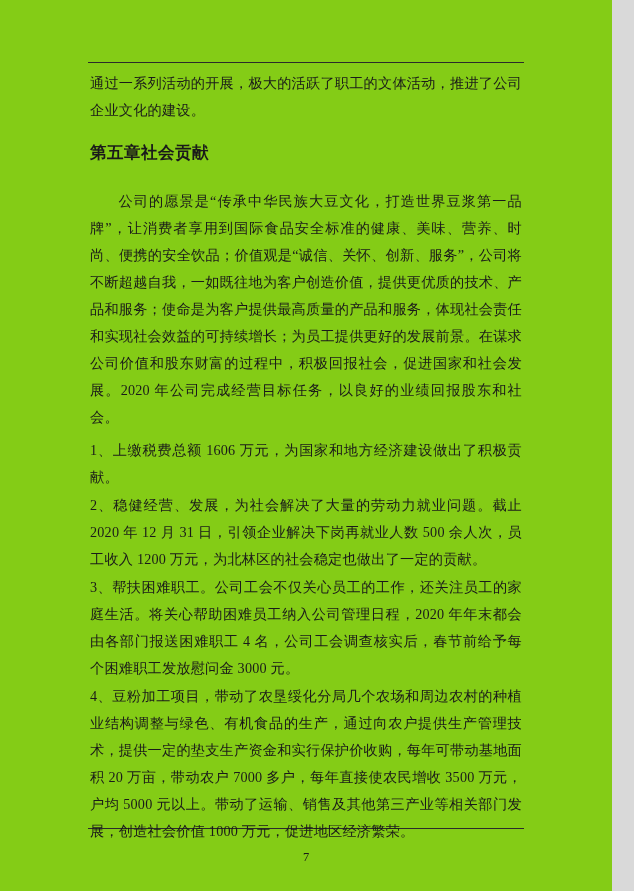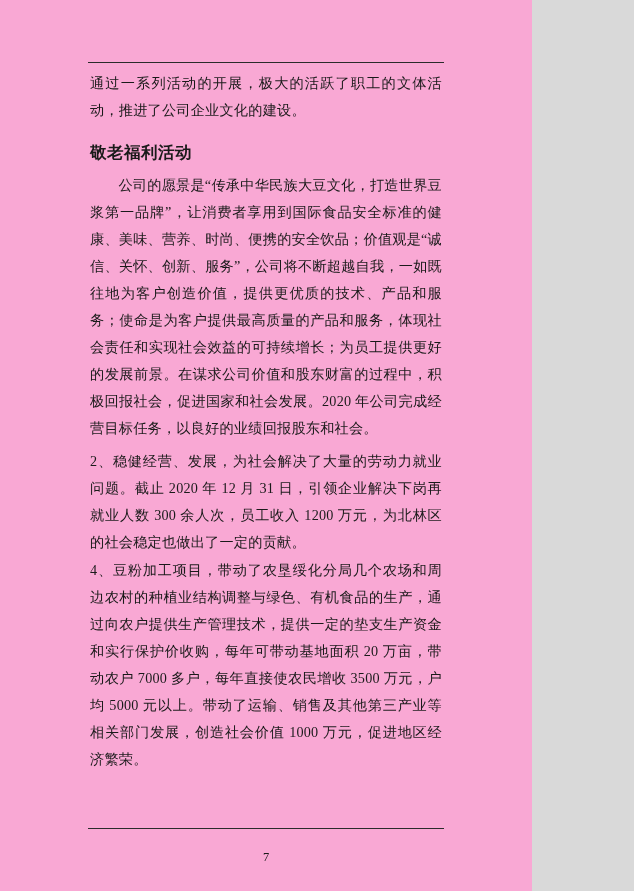--- a/index.html
+++ b/index.html
@@ -2,23 +2,23 @@
 <html lang="zh"><head>
 <meta charset="utf-8">
 <style>
   html, body {
     margin: 0;
     padding: 0;
     background: #d9d9d9;
   }
   .page {
     position: relative;
-    width: 532px;
+    width: 612px;
     height: 891px;
-    background: #f9a8d4;
+    background: #84cc16;
     box-sizing: border-box;
     overflow: hidden;
     font-family: "Liberation Serif", "DejaVu Serif", serif;
     color: #1a1a1a;
     padding-left: 34px;
   }
   .rule {
     position: absolute;
     left: 88px;
     right: 88px;
@@ -38,20 +38,21 @@
   p.body {
     margin: 0 0 1px 0;
     font-size: 14.2px;
     line-height: 27px;
     text-align: justify;
     text-justify: inter-ideograph;
     letter-spacing: 0.2px;
   }
   p.indent {
     text-indent: 2em;
+    margin-top: 16px;
   }
   .gap-sm { height: 5px; }
   .gap-md { height: 12px; }
 
   h2.chapter {
     margin: 0;
     font-size: 16.5px;
     font-weight: bold;
     line-height: 30px;
     letter-spacing: 0.5px;
@@ -76,28 +77,30 @@
 
   <div class="rule top"></div>
   <div class="rule bottom"></div>
 
   <div class="content">
 
     <p class="body">通过一系列活动的开展，极大的活跃了职工的文体活动，推进了公司企业文化的建设。</p>
 
     <div class="gap-md"></div>
 
-    <h2 class="chapter">敬老福利活动</h2>
+    <h2 class="chapter">第五章社会贡献</h2>
 
     <div class="gap-sm"></div>
 
     <p class="body indent">公司的愿景是“传承中华民族大豆文化，打造世界豆浆第一品牌”，让消费者享用到国际食品安全标准的健康、美味、营养、时尚、便携的安全饮品；价值观是“诚信、关怀、创新、服务”，公司将不断超越自我，一如既往地为客户创造价值，提供更优质的技术、产品和服务；使命是为客户提供最高质量的产品和服务，体现社会责任和实现社会效益的可持续增长；为员工提供更好的发展前景。在谋求公司价值和股东财富的过程中，积极回报社会，促进国家和社会发展。2020 年公司完成经营目标任务，以良好的业绩回报股东和社会。</p>
 
     <div class="gap-sm"></div>
 
-    <p class="body">2、稳健经营、发展，为社会解决了大量的劳动力就业问题。截止 2020 年 12 月 31 日，引领企业解决下岗再就业人数 300 余人次，员工收入 1200 万元，为北林区的社会稳定也做出了一定的贡献。</p>
+    <p class="body">1、上缴税费总额 1606 万元，为国家和地方经济建设做出了积极贡献。</p>
+    <p class="body">2、稳健经营、发展，为社会解决了大量的劳动力就业问题。截止 2020 年 12 月 31 日，引领企业解决下岗再就业人数 500 余人次，员工收入 1200 万元，为北林区的社会稳定也做出了一定的贡献。</p>
+    <p class="body">3、帮扶困难职工。公司工会不仅关心员工的工作，还关注员工的家庭生活。将关心帮助困难员工纳入公司管理日程，2020 年年末都会由各部门报送困难职工 4 名，公司工会调查核实后，春节前给予每个困难职工发放慰问金 3000 元。</p>
     <p class="body">4、豆粉加工项目，带动了农垦绥化分局几个农场和周边农村的种植业结构调整与绿色、有机食品的生产，通过向农户提供生产管理技术，提供一定的垫支生产资金和实行保护价收购，每年可带动基地面积 20 万亩，带动农户 7000 多户，每年直接使农民增收 3500 万元，户均 5000 元以上。带动了运输、销售及其他第三产业等相关部门发展，创造社会价值 1000 万元，促进地区经济繁荣。</p>
 
   </div>
 
   <div class="page-number">7</div>
 
 </div>
 
 </body></html>

